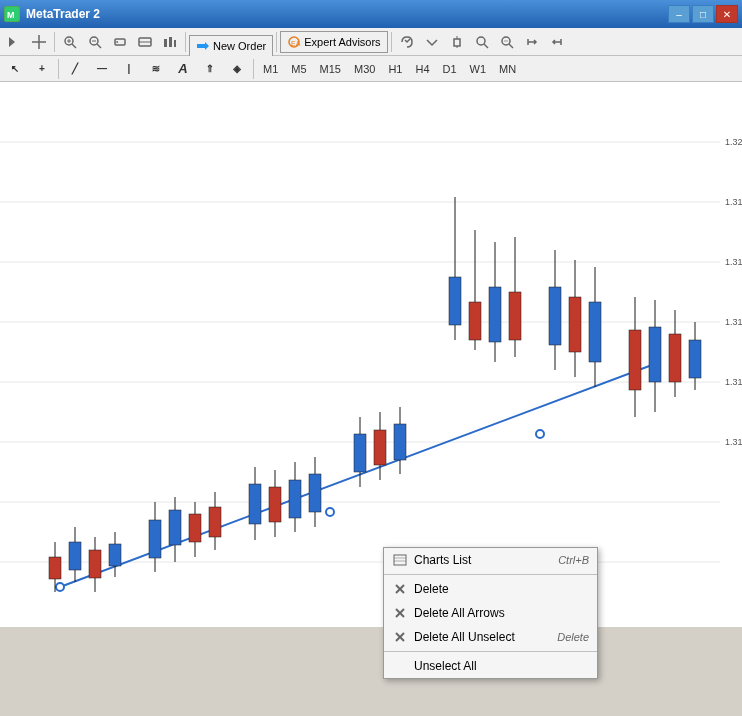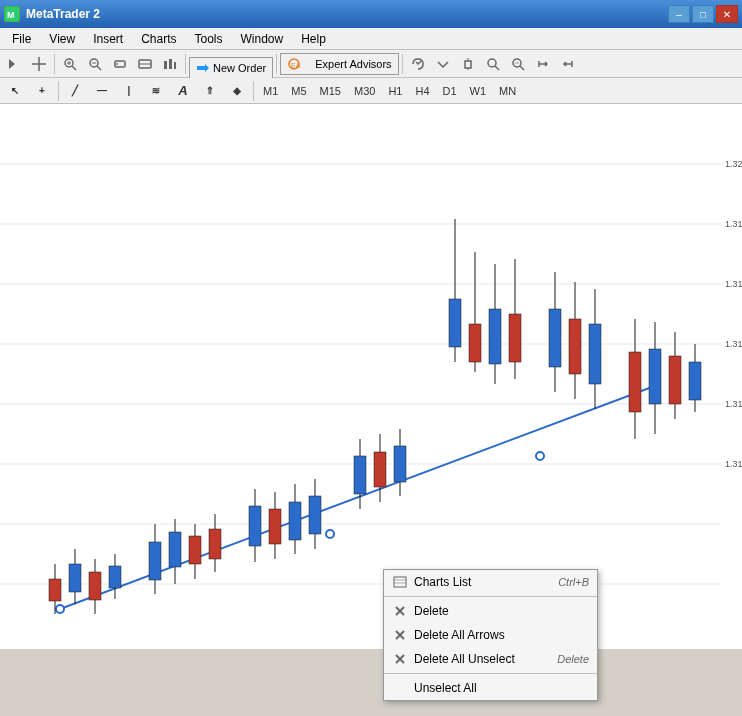--- a/index.html
+++ b/index.html
@@ -59,21 +59,21 @@
       width: 24px; height: 22px; background: transparent; border: 1px solid transparent;
       cursor: pointer; display: flex; align-items: center; justify-content: center;
       font-size: 11px; color: #333;
     }
     .tb-new-order {
       height: 22px; padding: 0 6px; background: #f0f0f0; border: 1px solid #999;
       cursor: pointer; display: flex; align-items: center; gap: 3px; font-size: 11px; margin-top: 8px;
     }
     .tb-expert {
       height: 22px; padding: 0 6px; background: #f0f0f0; border: 1px solid #999;
-      cursor: pointer; display: flex; align-items: center; gap: 14px; font-size: 11px;
+      cursor: pointer; display: flex; align-items: center; gap: 3px; font-size: 11px;
     }
 
     
     .toolbar2 {
       height: 26px;
       background: #f0f0f0;
       display: flex;
       align-items: center;
       padding: 0 2px;
       border-bottom: 1px solid #c0c0c0;
@@ -170,29 +170,20 @@
       </div>
       <span>MetaTrader 2</span>
     </div>
     <div class="title-bar-controls">
       <button class="tb-btn min">–</button>
       <button class="tb-btn">□</button>
       <button class="tb-btn close">✕</button>
     </div>
   </div>
 
-  <div class="menu-bar">
-    <div class="menu-item">File</div>
-    <div class="menu-item">View</div>
-    <div class="menu-item">Insert</div>
-    <div class="menu-item">Charts</div>
-    <div class="menu-item">Tools</div>
-    <div class="menu-item">Window</div>
-    <div class="menu-item">Help</div>
-  </div>
 
   <div class="toolbar1">
 
     <button class="tb-tool-btn">
       <svg width="14" height="14" viewBox="0 0 14 14">
           <path d="M2,2 L8,7 L2,12 L2,2Z" fill="#666"></path>
         </svg>
     </button>
     <button class="tb-tool-btn">
       <svg width="14" height="14">

